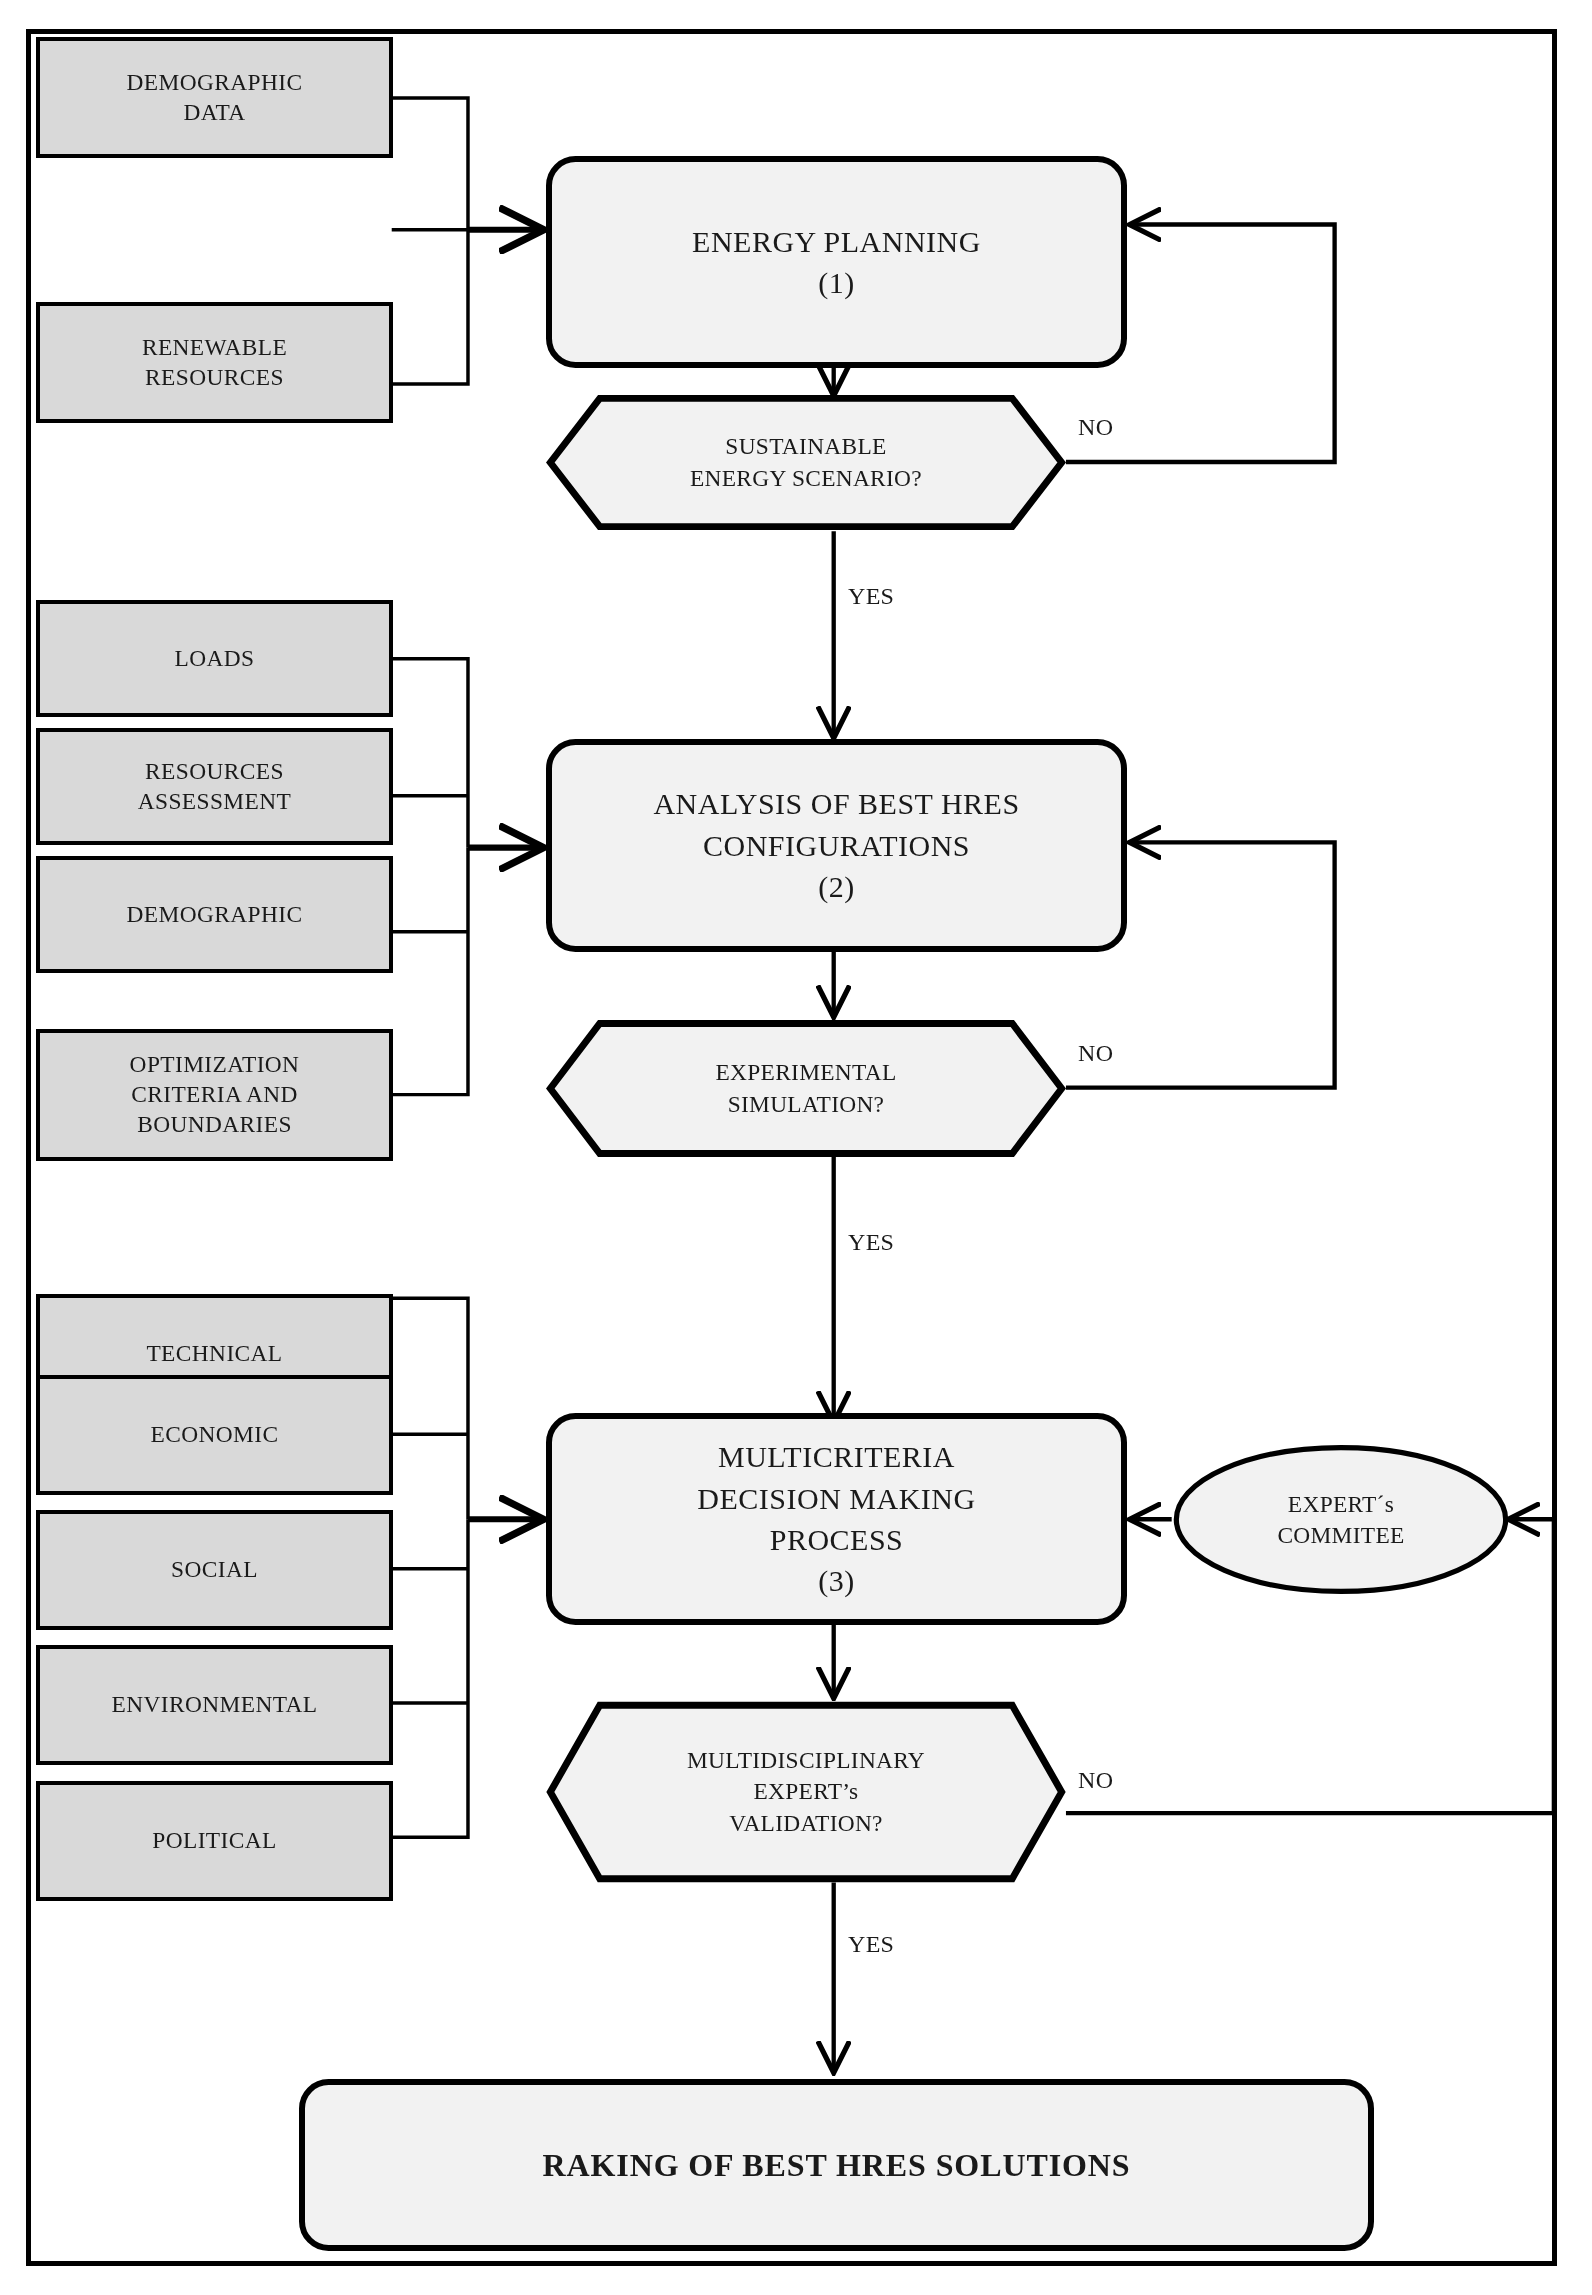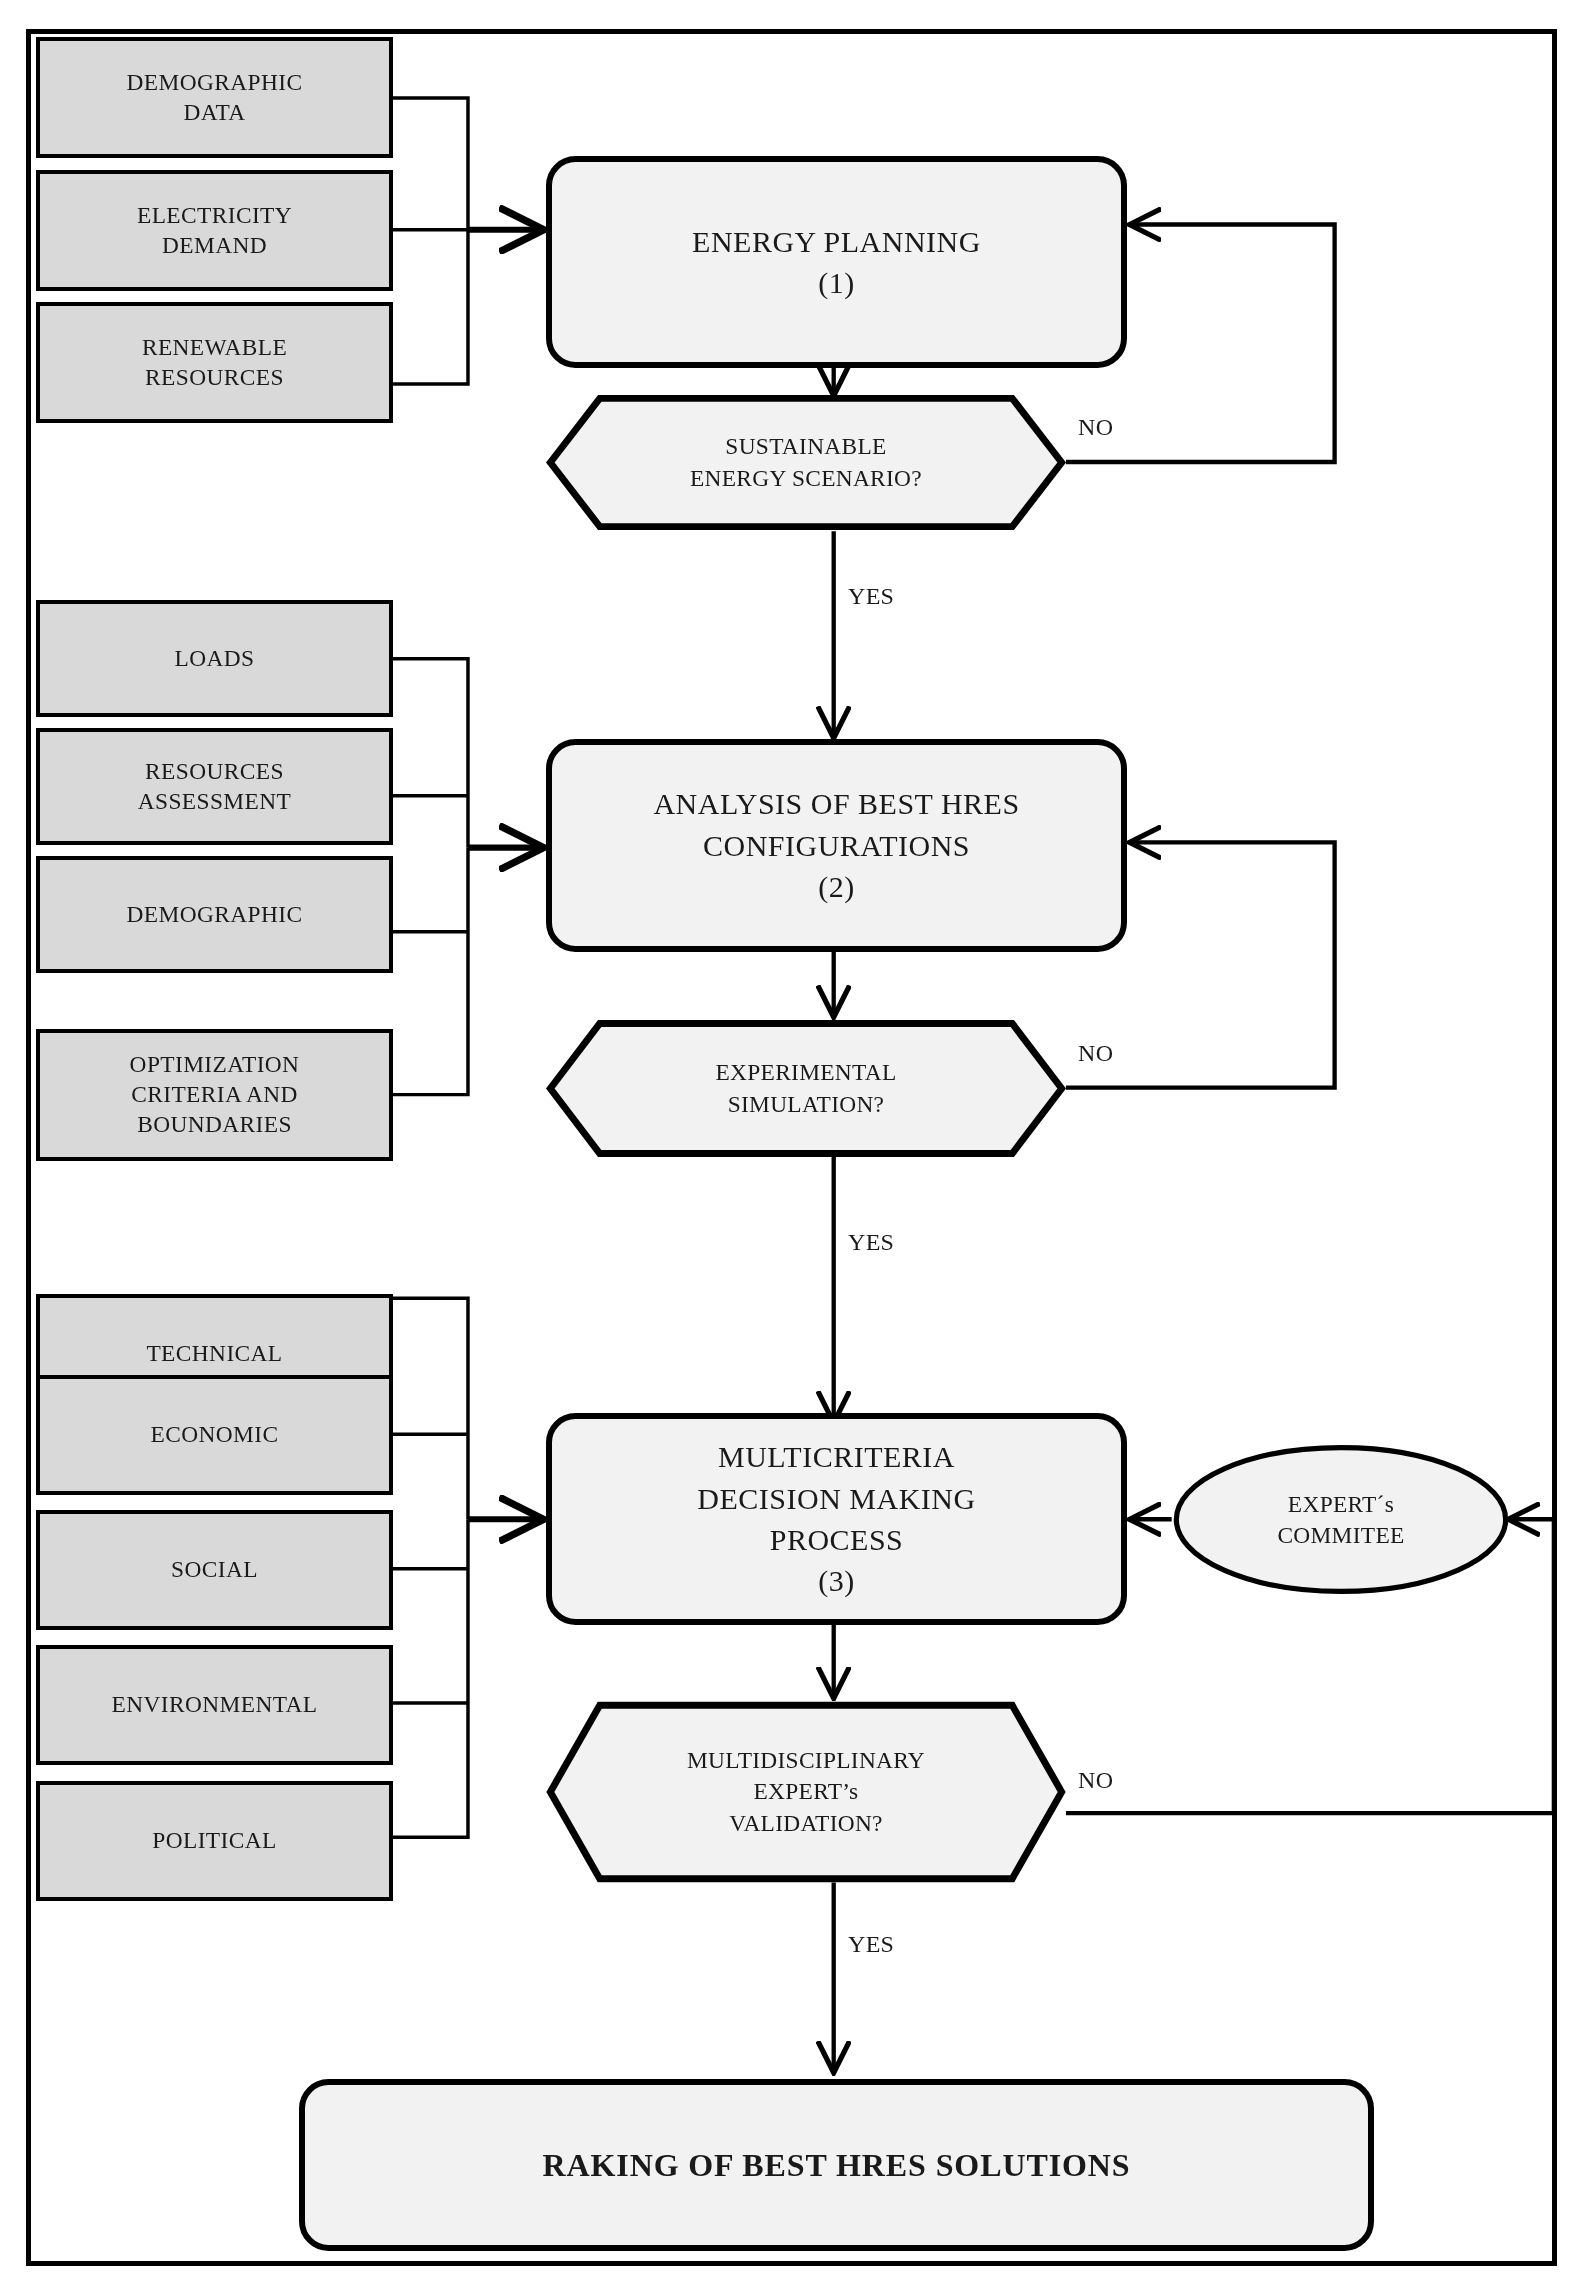--- a/index.html
+++ b/index.html
@@ -187,26 +187,20 @@
     <path d="M 962 2172 L 962 2390" stroke="#000" stroke-width="5" fill="none" marker-end="url(#ah)"></path>
   </svg>
 
   <div class="inbox" style="left:36px; top:37px; width:357px; height:121px;">
     <span>
       <span>DEMOGRAPHIC</span><br>
       <span>DATA</span>
     </span>
   </div>
 
-  <div class="inbox" style="left:36px; top:170px; width:357px; height:121px;">
-    <span>
-      <span>ELECTRICITY</span><br>
-      <span>DEMAND</span>
-    </span>
-  </div>
 
   <div class="inbox" style="left:36px; top:302px; width:357px; height:121px;">
     <span>
       <span>RENEWABLE</span><br>
       <span>RESOURCES</span>
     </span>
   </div>
 
   <div class="process" style="left:546px; top:120px; width:581px; height:212px;margin-top:36px;">
     <span>

